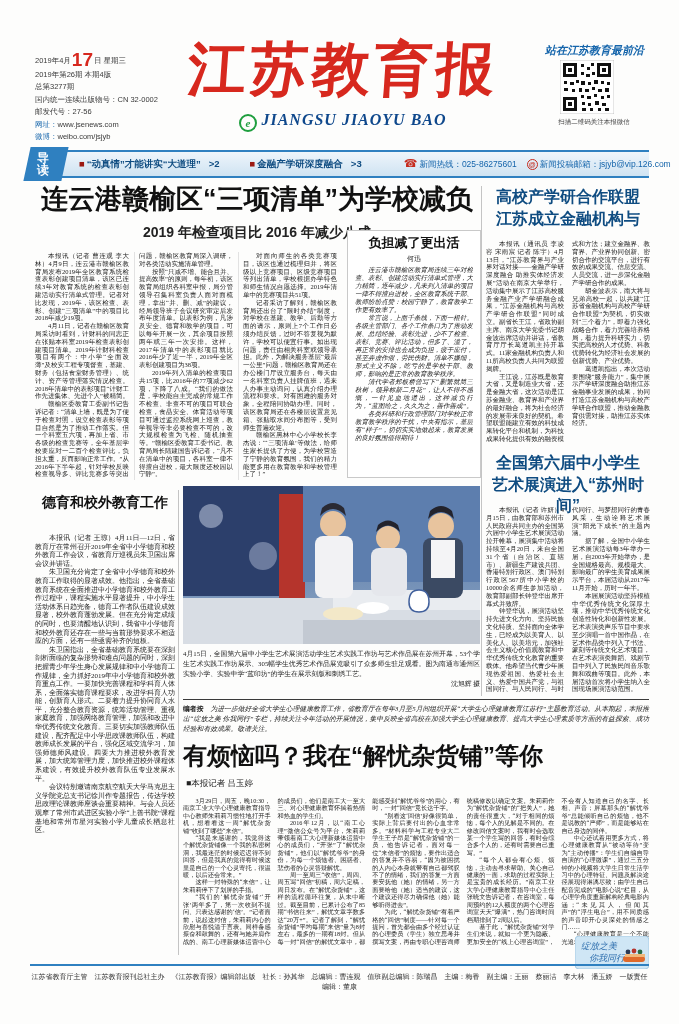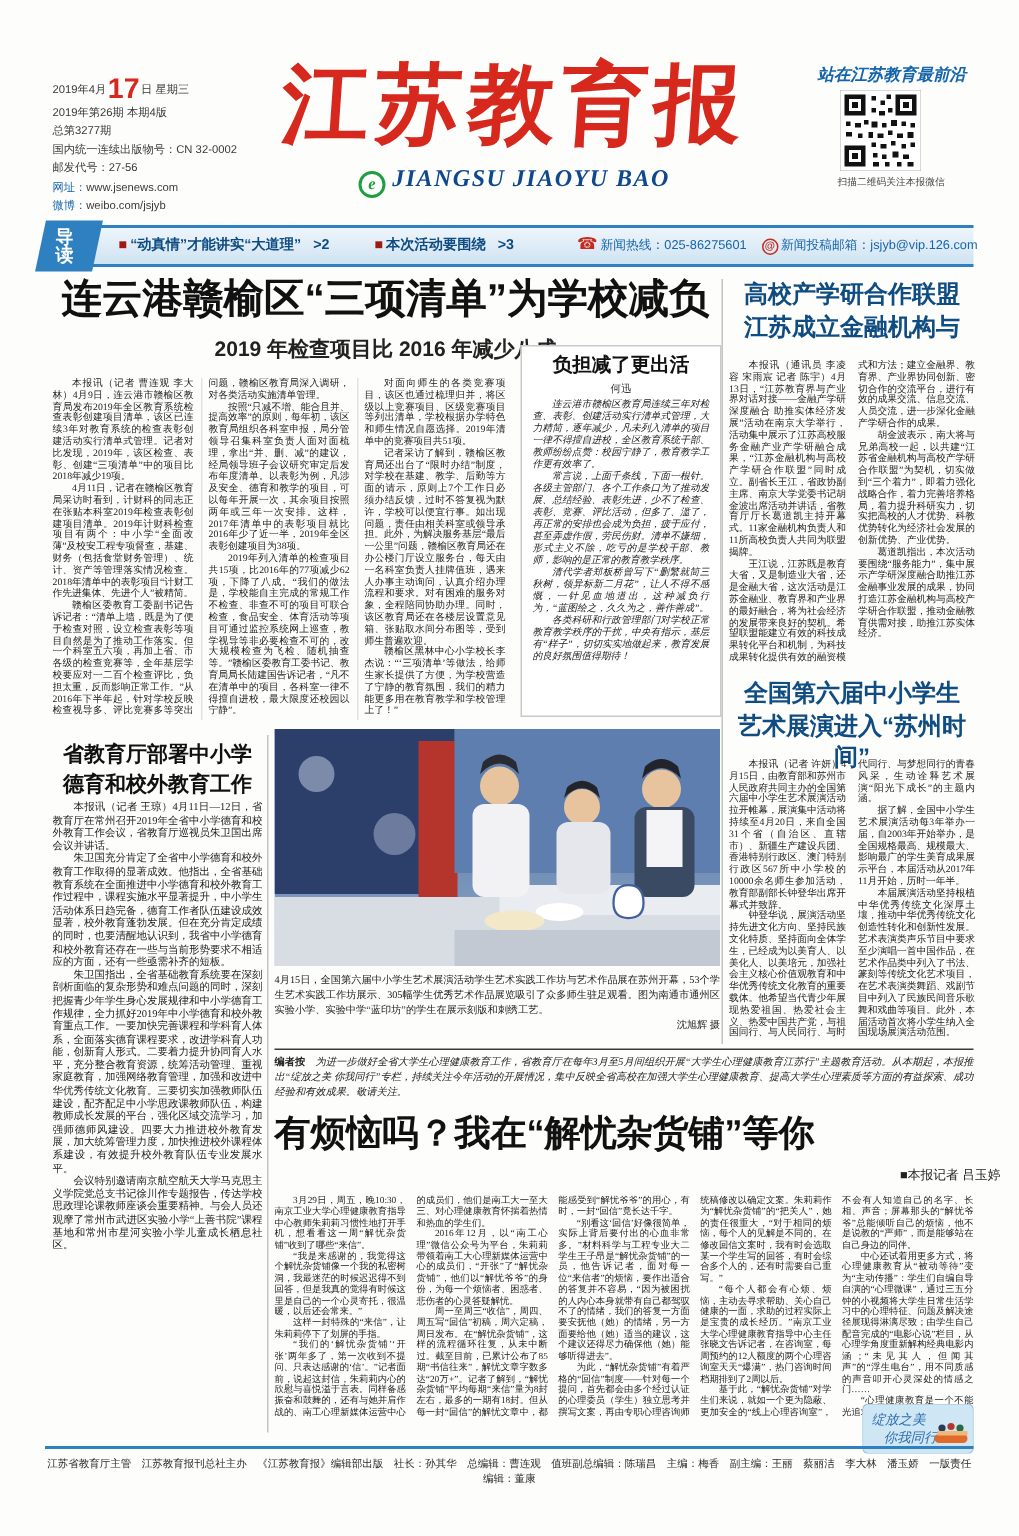--- a/index.html
+++ b/index.html
@@ -62,21 +62,21 @@
   .moral-head{left:35px;top:492px;width:140px;}
   .moral-body{left:35px;top:534px;width:140px;height:420px;font-size:7px;line-height:8.6px;}
   .photo{left:183px;top:486px;width:297px;height:158px;}
   .photo-caption{left:183px;top:649px;width:297px;font-size:6.8px;line-height:10px;text-align:justify;color:#1c1c1c;}
   .photo-credit{text-align:right;font-size:6.8px;color:#1c1c1c;}
   .ednote{left:183px;top:699px;width:466px;border-top:1.5px solid #3a3a3a;padding-top:4px;
     font-size:6.8px;line-height:10px;text-align:justify;font-style:italic;color:#222;}
   .ednote b{font-style:normal;}
   .worry-head{left:183px;top:742px;width:466px;text-align:left;color:#111;
     font:bold 24px/1.2 "Liberation Sans",sans-serif;}
-  .worry-byline{left:201px;top:779px;width:466px;text-align:right;font:8.5px/1 "Liberation Sans",sans-serif;color:#222;}
+  .worry-byline{left:186px;top:779px;width:466px;text-align:left;font:8.5px/1 "Liberation Sans",sans-serif;color:#222;}
   .worry-body{left:183px;top:797px;width:466px;height:149px;column-count:5;column-gap:7px;
     font-size:6.2px;line-height:7.4px;}
   .stamp{left:575px;top:936px;width:74px;height:46px;}
   .vrule{width:1px;background:#c4c4c4;}
   .hr-blue{left:30px;top:964px;width:619px;height:2px;background:#2f80c0;}
   .footer{left:30px;top:972px;width:619px;text-align:center;font:7px/1.4 "Liberation Sans",sans-serif;color:#2b2b2b;}
 </style>
 </head>
 <body>
 
@@ -144,21 +144,21 @@
       <rect x="38" y="48" width="3" height="3"></rect>
         <rect x="45" y="48" width="4" height="3"></rect>
     </g>
   </svg>
 </div>
 <div class="abs qr-caption">扫描二维码关注本报微信</div>
 
 <div class="abs navbar">
   <div class="nav-label"><span>导读</span></div>
   <div class="nav-item"><span class="bullet">■</span><span>“动真情”才能讲实“大道理”</span><span class="pg">&gt;2</span></div>
-  <div class="nav-item"><span class="bullet">■</span><span>本次活动要围绕</span><span class="pg">&gt;3</span></div>
+  <div class="nav-item"><span class="bullet">■</span><span>金融产学研深度融合</span><span class="pg">&gt;3</span></div>
   <div class="nav-sep"></div>
   <div class="nav-contact"><span class="phone-ic">☎</span><span>新闻热线：</span><span>025-86275601</span><span class="at-ic">@</span><span>新闻投稿邮箱：</span><span>jsjyb@vip.126.com</span></div>
 </div>
 
 <div class="abs lead-headline">连云港赣榆区“三项清单”为学校减负</div>
 <div class="abs lead-subhead">2019 年检查项目比 2016 年减少八成</div>
 
 <div class="abs body-txt lead-body">
   <p>本报讯（记者 曹连观 李大林）4月9日，连云港市赣榆区教育局发布2019年全区教育系统检查表彰创建项目清单，该区已连续3年对教育系统的检查表彰创建活动实行清单式管理。记者对比发现，2019年，该区检查、表彰、创建“三项清单”中的项目比2018年减少19项。</p>
   <p>4月11日，记者在赣榆区教育局采访时看到，计财科的同志正在张贴本科室2019年检查表彰创建项目清单。2019年计财科检查项目有两个：中小学“全面改薄”及校安工程专项督查，基建、财务（包括食堂财务管理）、统计、资产等管理落实情况检查。2018年清单中的表彰项目“计财工作先进集体、先进个人”被精简。</p>
@@ -201,21 +201,20 @@
 <div class="abs body-txt art-body">
   <p>本报讯（记者 许妍）4月15日，由教育部和苏州市人民政府共同主办的全国第六届中小学生艺术展演活动拉开帷幕，展演集中活动将持续至4月20日，来自全国31个省（自治区、直辖市）、新疆生产建设兵团、香港特别行政区、澳门特别行政区567所中小学校的10000余名师生参加活动，教育部副部长钟登华出席开幕式并致辞。</p>
   <p>钟登华说，展演活动坚持先进文化方向、坚持民族文化特质、坚持面向全体学生，已经成为以美育人、以美化人、以美培元，加强社会主义核心价值观教育和中华优秀传统文化教育的重要载体。他希望当代青少年展现热爱祖国、热爱社会主义、热爱中国共产党，与祖国同行、与人民同行、与时代同行、与梦想同行的青春风采，生动诠释艺术展演“阳光下成长”的主题内涵。</p>
   <p>据了解，全国中小学生艺术展演活动每3年举办一届，自2003年开始举办，是全国规格最高、规模最大、影响最广的学生美育成果展示平台，本届活动从2017年11月开始，历时一年半。</p>
   <p>本届展演活动坚持根植中华优秀传统文化深厚土壤，推动中华优秀传统文化创造性转化和创新性发展。艺术表演类声乐节目中要求至少演唱一首中国作品，在艺术作品类中列入了书法、篆刻等传统文化艺术项目，在艺术表演类舞蹈、戏剧节目中列入了民族民间音乐歌舞和戏曲等项目。此外，本届活动首次将小学生纳入全国现场展演活动范围。</p>
 </div>
 
 <div class="abs vrule" style="left:178px;top:490px;height:465px;"></div>
 
 <div class="abs black-head moral-head">
-  <div>省教育厅部署中小学</div>
     <div>德育和校外教育工作</div>
 </div>
 <div class="abs body-txt moral-body">
   <p>本报讯（记者 王琼）4月11日—12日，省教育厅在常州召开2019年全省中小学德育和校外教育工作会议，省教育厅巡视员朱卫国出席会议并讲话。</p>
   <p>朱卫国充分肯定了全省中小学德育和校外教育工作取得的显著成效。他指出，全省基础教育系统在全面推进中小学德育和校外教育工作过程中，课程实施水平显著提升，中小学生活动体系日趋完备，德育工作者队伍建设成效显著，校外教育蓬勃发展。但在充分肯定成绩的同时，也要清醒地认识到，我省中小学德育和校外教育还存在一些与当前形势要求不相适应的方面，还有一些亟需补齐的短板。</p>
   <p>朱卫国指出，全省基础教育系统要在深刻剖析面临的复杂形势和难点问题的同时，深刻把握青少年学生身心发展规律和中小学德育工作规律，全力抓好2019年中小学德育和校外教育重点工作。一要加快完善课程和学科育人体系，全面落实德育课程要求，改进学科育人功能，创新育人形式。二要着力提升协同育人水平，充分整合教育资源，统筹活动管理、重视家庭教育，加强网络教育管理，加强和改进中华优秀传统文化教育。三要切实加强教师队伍建设，配齐配足中小学思政课教师队伍，构建教师成长发展的平台，强化区域交流学习，加强师德师风建设。四要大力推进校外教育发展，加大统筹管理力度，加快推进校外课程体系建设，有效提升校外教育队伍专业发展水平。</p>
   <p>会议特别邀请南京航空航天大学马克思主义学院党总支书记徐川作专题报告，传达学校思政理论课教师座谈会重要精神。与会人员还观摩了常州市武进区实验小学“上善书院”课程基地和常州市星河实验小学儿童成长栖息社区。</p>
 </div>
 
 <div class="abs photo">

